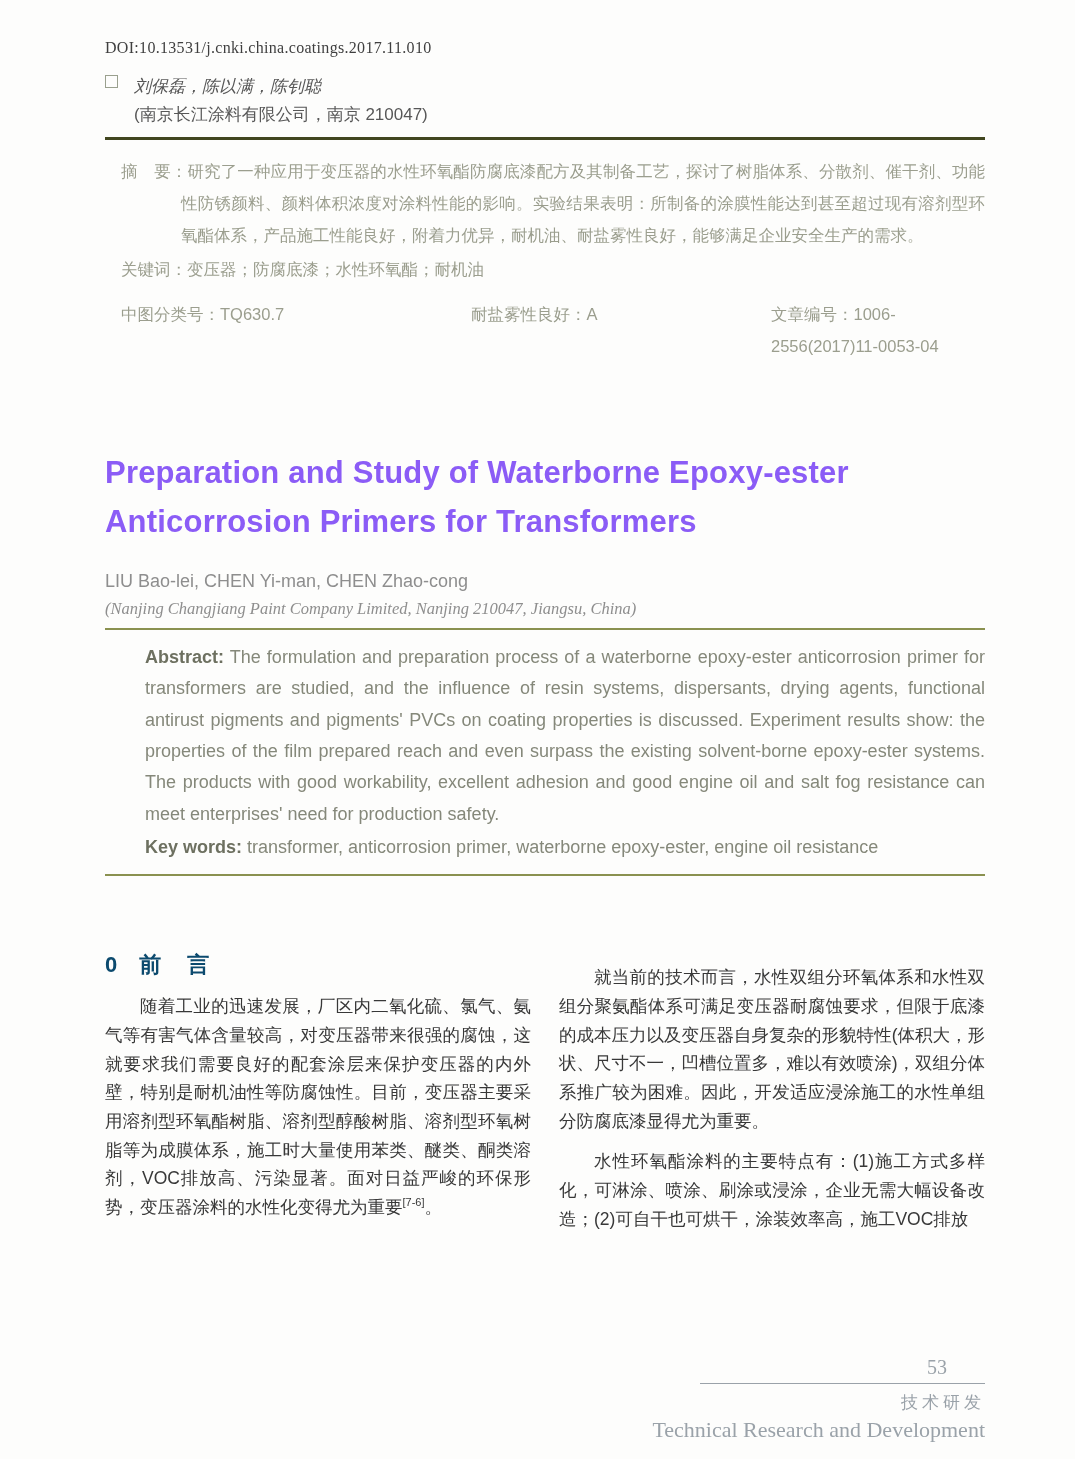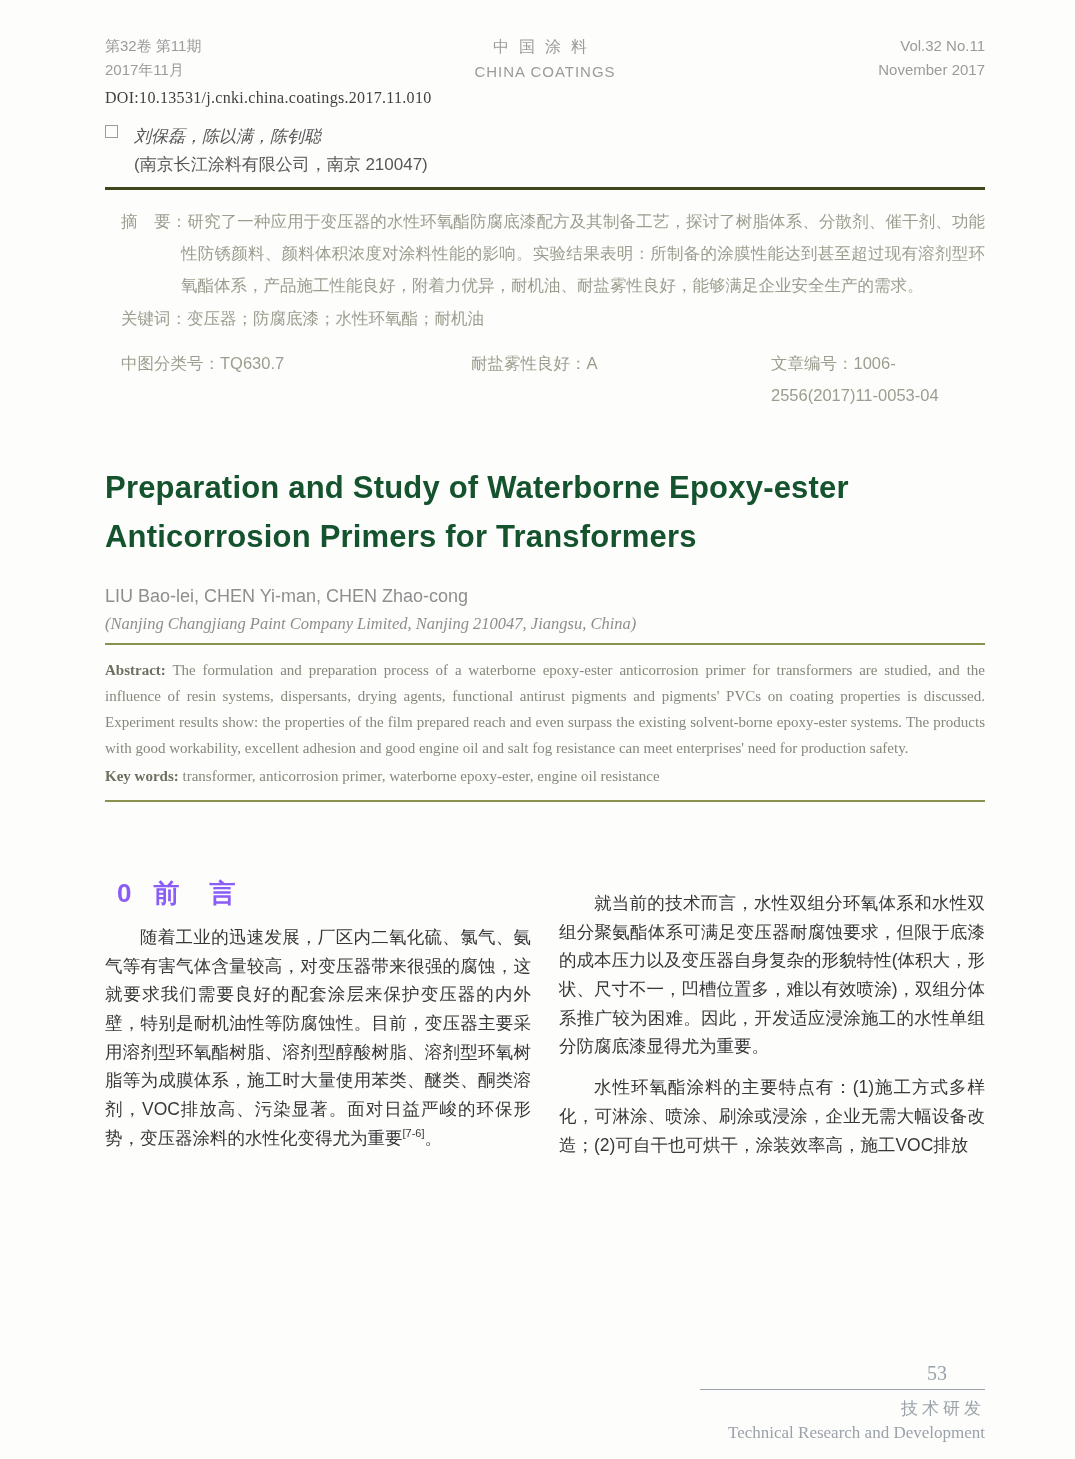--- a/index.html
+++ b/index.html
@@ -33,66 +33,52 @@
   
   .abstract-zh-block { margin-top: 15px; color: #9b9e8e; font-size: 16.5px; line-height: 1.95; }
   .abs-zh-para { margin: 0 0 0 16px; padding-left: 60px; text-indent: -60px; text-align: justify; }
   .keywords-zh { margin: 1px 0 0 16px; }
   .clc-row { display: flex; margin: 13px 0 0 16px; }
   .clc-item1 { width: 350px; }
   .clc-item2 { width: 300px; }
   .clc-item3 { flex: 1; }
 
   
-  .title-en { margin-top: 52px; color: #14532d; font-size: 31px; font-weight: bold; line-height: 1.58; letter-spacing: 0.2px; }
+  .title-en { margin-top: 87px; color: #8b5cf6; font-size: 31px; font-weight: bold; line-height: 1.58; letter-spacing: 0.2px; }
   .authors-en { margin-top: 24px; color: #8e8e8e; font-size: 18px; }
   .affiliation-en { margin-top: 7px; color: #8e8e8e; font-size: 16.5px; font-style: italic; font-family: "Liberation Serif", "DejaVu Serif", serif; }
   .rule-olive { margin-top: 9px; height: 2px; background: #8a9150; }
-  .abstract-en-block { margin-top: 12px; font-family: Liberation Serif, serif; color: #85887a; font-size: 15px; line-height: 1.74; text-align: justify; }
+  .abstract-en-block { margin-top: 12px; font-family: Liberation Sans, sans-serif; color: #85887a; font-size: 18px; line-height: 1.74; text-align: justify; margin-left: 40px; }
   .abstract-en-block .lbl { font-weight: bold; color: #6d7060; }
   .keywords-en-line { margin-top: 2px; }
   .rule-olive-2 { margin-top: 11px; height: 2px; background: #8a9150; }
 
   
   .body-cols { display: flex; gap: 28px; margin-top: 74px; }
   .col { width: 426px; }
-  .sec-head { color: #8b5cf6; font-size: 26px; font-weight: bold; margin-left: 12px; }
+  .sec-head { color: #0c4a6e; font-size: 22px; font-weight: bold; }
   .sec-num { margin-right: 22px; }
   .sec-title { letter-spacing: 2px; }
   .para { margin: 12px 0 0 0; color: #383838; font-size: 17.5px; line-height: 1.64; text-align: justify; text-indent: 2em; }
   .col-right { padding-top: 13px; }
   .para-first { margin-top: 0; }
   sup.ref { font-size: 11px; }
 
   
   .page-footer { position: absolute; right: 90px; bottom: 16px; text-align: right; color: #9aa2a9; }
   .page-num { font-size: 20px; font-family: "Liberation Serif", "DejaVu Serif", serif; padding-right: 38px; }
   .footer-rule { width: 285px; height: 1px; background: #9aa2a9; margin: 4px 0 7px auto; }
   .footer-zh { font-size: 17px; letter-spacing: 4px; }
-  .footer-en { font-family: "Liberation Serif", "DejaVu Serif", serif; font-size: 17px; margin-top: 3px; }
+  .footer-en { font-family: "Liberation Serif", "DejaVu Serif", serif; font-size: 22px; margin-top: 3px; }
 </style>
 </head>
 <body>
 
 <div class="inner">
 
-  <div class="journal-header">
-    <div class="jh-left">
-      <div>第32卷 第11期</div>
-      <div>2017年11月</div>
-    </div>
-    <div class="jh-center">
-      <div class="jh-zh-title">中国涂料</div>
-      <div class="jh-en-title">CHINA COATINGS</div>
-    </div>
-    <div class="jh-right">
-      <div>Vol.32  No.11</div>
-      <div>November 2017</div>
-    </div>
-  </div>
 
   <div class="doi-line">DOI:10.13531/j.cnki.china.coatings.2017.11.010</div>
 
 
   <div class="authors-zh">
     <span class="author-square"></span>
     <span>刘保磊，陈以满，陈钊聪</span>
   </div>
   <div class="affiliation-zh">(南京长江涂料有限公司，南京  210047)</div>
 

